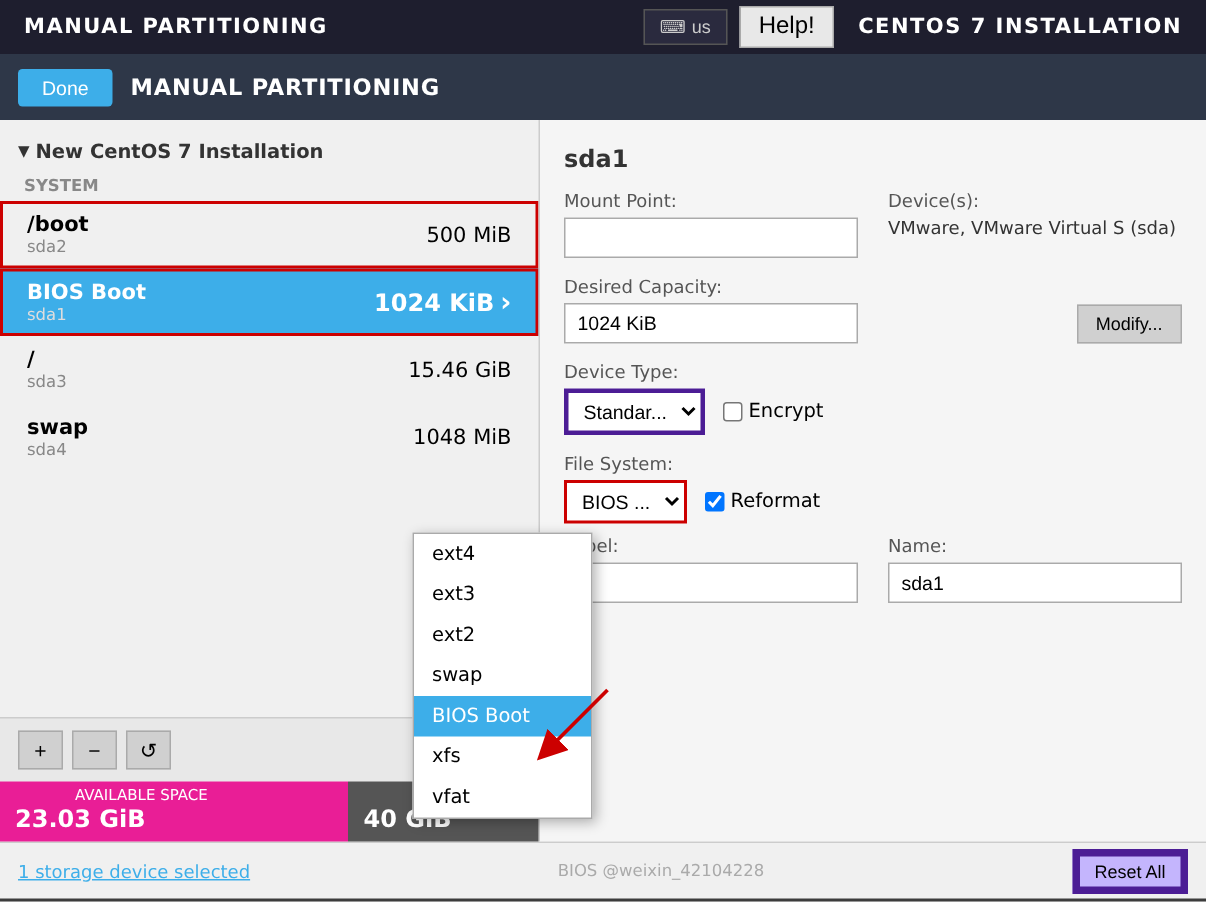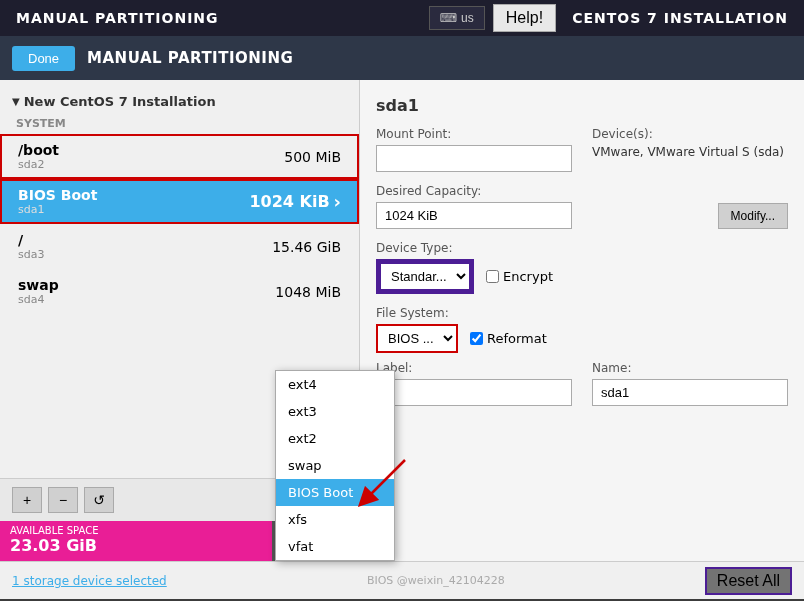--- a/index.html
+++ b/index.html
@@ -37,55 +37,55 @@
 
     .partition-left { display: flex; flex-direction: column; }
     .partition-name { font-size: 14px; font-weight: bold; }
     .partition-dev { font-size: 11px; color: #888; }
     .partition-item.selected .partition-dev { color: #ddd; }
     .partition-size { font-size: 14px; }
     .partition-size-with-arrow { display: flex; align-items: center; gap: 4px; font-size: 16px; font-weight: bold; color: white; }
     .arrow-right { color: white; font-size: 18px; }
 
     
-    .dropdown-popup { position: absolute; left: 275px; top: 290px; background: white; border: 1px solid #aaa; box-shadow: 2px 2px 8px rgba(0,0,0,0.3); z-index: 100; width: 120px; }
+    .dropdown-popup { position: absolute; left: 275px; top: 275px; background: white; border: 1px solid #aaa; box-shadow: 2px 2px 8px rgba(0,0,0,0.3); z-index: 100; width: 120px; }
     .dropdown-item { padding: 6px 12px; cursor: pointer; font-size: 13px; }
     .dropdown-item.selected { background: #3daee9; color: white; }
 
     
     .partition-controls { padding: 8px 12px; display: flex; gap: 6px; border-top: 1px solid #ccc; background: #e8e8e8; }
     .ctrl-btn { background: #d0d0d0; border: 1px solid #aaa; width: 30px; height: 26px; cursor: pointer; font-size: 14px; display: flex; align-items: center; justify-content: center; }
 
     
     .space-bar { display: flex; height: 40px; }
     .available-space { background: #e91e96; color: white; padding: 4px 10px; flex: 1; }
     .total-space { background: #555; color: white; padding: 4px 10px; }
-    .space-label { font-size: 10px; text-transform: uppercase; }
+    .space-label { font-size: 10px; text-transform: uppercase; margin-left: 40px; }
     .space-value { font-size: 16px; font-weight: bold; }
 
     
     .bottom-bar { height: 38px; background: #f0f0f0; display: flex; justify-content: space-between; align-items: center; padding: 0 12px; border-top: 1px solid #ccc; }
     .storage-link { color: #3daee9; text-decoration: underline; cursor: pointer; font-size: 12px; }
-    .reset-all-btn { background: #737373; border: 2px solid #4c1d95; padding: 3px 10px; cursor: pointer; font-size: 16px; }
+    .reset-all-btn { background: #c4b5fd; border: 5px solid #4c1d95; padding: 3px 10px; cursor: pointer; font-size: 12px; }
 
     
     .right-panel { flex: 1; padding: 16px; background: #f5f5f5; position: relative; }
     .right-panel-title { font-size: 16px; font-weight: bold; color: #333; margin-bottom: 12px; }
 
     .form-row { display: flex; gap: 20px; margin-bottom: 12px; }
     .form-group { display: flex; flex-direction: column; gap: 4px; flex: 1; }
     .form-label { font-size: 12px; color: #555; }
     .form-input { border: 1px solid #aaa; background: white; padding: 5px 8px; font-size: 13px; width: 100%; }
 
     .device-info { font-size: 12px; color: #333; }
 
     .modify-btn { background: #d0d0d0; border: 1px solid #aaa; padding: 5px 12px; cursor: pointer; font-size: 12px; align-self: flex-end; }
 
     .device-type-row { display: flex; align-items: center; gap: 12px; margin-bottom: 12px; }
-    .select-control { border: 5px solid #4c1d95; background: white; padding: 4px 6px; font-size: 13px; cursor: pointer; }
+    .select-control { border: 3px solid #4c1d95; background: white; padding: 4px 6px; font-size: 13px; cursor: pointer; }
     .encrypt-checkbox { display: flex; align-items: center; gap: 4px; }
 
     .filesystem-row { display: flex; align-items: center; gap: 12px; margin-bottom: 0; }
     .reformat-checkbox { display: flex; align-items: center; gap: 4px; }
 
     .label-name-row { display: flex; gap: 20px; }
 
     .section-title { font-size: 12px; color: #555; margin-bottom: 4px; }
 
     .bios-select { border: 2px solid #cc0000; }

